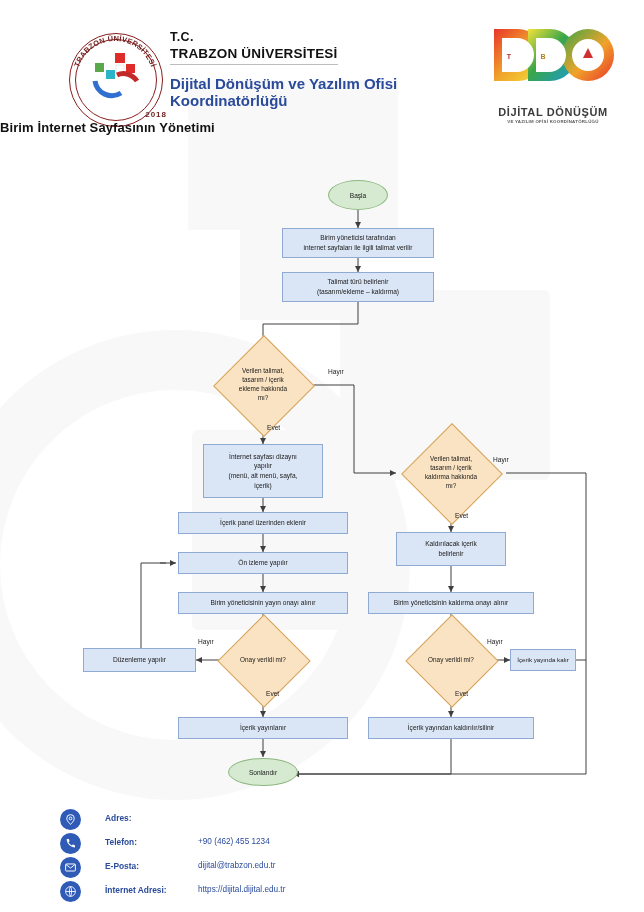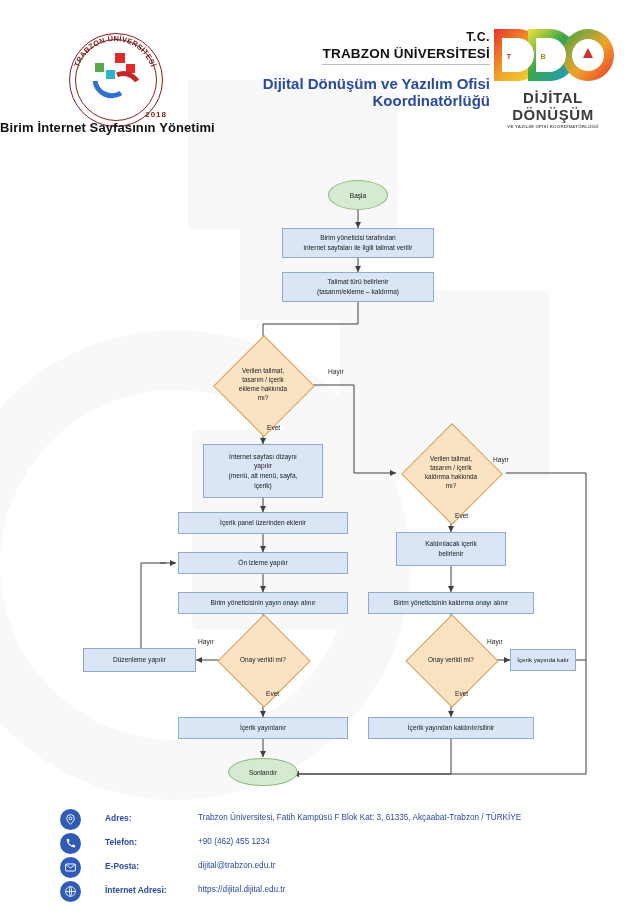--- a/index.html
+++ b/index.html
@@ -46,29 +46,29 @@
   .seal-text{
     position:absolute;left:0;top:0;width:104px;height:104px;
   }
   .seal-text text{font-size:7.4px;font-family:"Liberation Sans",sans-serif;font-weight:bold;fill:#6d1b1b;letter-spacing:.3px;}
   .seal-year{
     position:absolute;left:0;bottom:12px;width:104px;text-align:right;
     font-size:8px;font-weight:bold;color:#6d1b1b;letter-spacing:1px;
   }
   .seal-mark{position:absolute;left:24px;top:24px;width:56px;height:50px;}
 
-  .title-center{position:absolute;left:170px;top:30px;width:320px;text-align:right;}
+  .title-center{position:absolute;left:170px;top:30px;width:320px;text-align:left;}
   .tc-line1{font-size:12.5px;font-weight:bold;letter-spacing:.4px;color:#111;}
   .tc-line2{font-size:13.5px;font-weight:bold;letter-spacing:.2px;color:#111;margin-top:2px;
     display:inline-block;border-bottom:1.6px solid #bdbdbd;padding-bottom:3px;}
   .tc-line3{font-size:15px;font-weight:bold;color:#2a4b9b;margin-top:10px;letter-spacing:0px;}
 
   .logo-right{position:absolute;left:492px;top:26px;width:122px;height:88px;text-align:center;}
   .ddo-mark{width:122px;height:58px;}
-  .ddo-t1{font-size:15px;font-weight:bold;color:#3b3b3b;letter-spacing:.6px;margin-top:1px;}
+  .ddo-t1{font-size:11px;font-weight:bold;color:#3b3b3b;letter-spacing:.6px;margin-top:18px;}
   .ddo-t2{font-size:4.4px;font-weight:bold;color:#5a5a5a;letter-spacing:.25px;margin-top:1px;}
 
   .doc-title{
     position:absolute;left:0;top:120px;width:644px;text-align:left;
     font-size:13px;font-weight:bold;color:#111;letter-spacing:.1px;z-index:3;
   }
 
   
   .flow{position:absolute;left:0;top:160px;width:644px;height:645px;z-index:2;}
   .node{
@@ -354,21 +354,20 @@
   <div class="footer">
 
     <div class="frow">
       <div class="ficon">
         <svg width="13" height="13" viewBox="0 0 24 24" fill="none" stroke="#ffffff" stroke-width="1.8">
           <path d="M12 21s7-6.2 7-11a7 7 0 1 0-14 0c0 4.8 7 11 7 11z"></path>
           <circle cx="12" cy="10" r="2.6"></circle>
         </svg>
       </div>
       <div class="flabel">Adres:</div>
-      <div class="fvalue">Trabzon Üniversitesi, Fatih Kampüsü F Blok Kat: 3, 61335, Akçaabat-Trabzon / TÜRKİYE</div>
     </div>
 
     <div class="frow">
       <div class="ficon">
         <svg width="13" height="13" viewBox="0 0 24 24" fill="#ffffff">
           <path d="M6.6 3.5 9 3.9l1.3 4-2 1.6a12 12 0 0 0 6.2 6.2l1.6-2 4 1.3.4 2.4a1.6 1.6 0 0 1-1.7 1.8A17.5 17.5 0 0 1 4.8 5.2 1.6 1.6 0 0 1 6.6 3.5z"></path>
         </svg>
       </div>
       <div class="flabel">Telefon:</div>
       <div class="fvalue">+90 (462) 455 1234</div>

